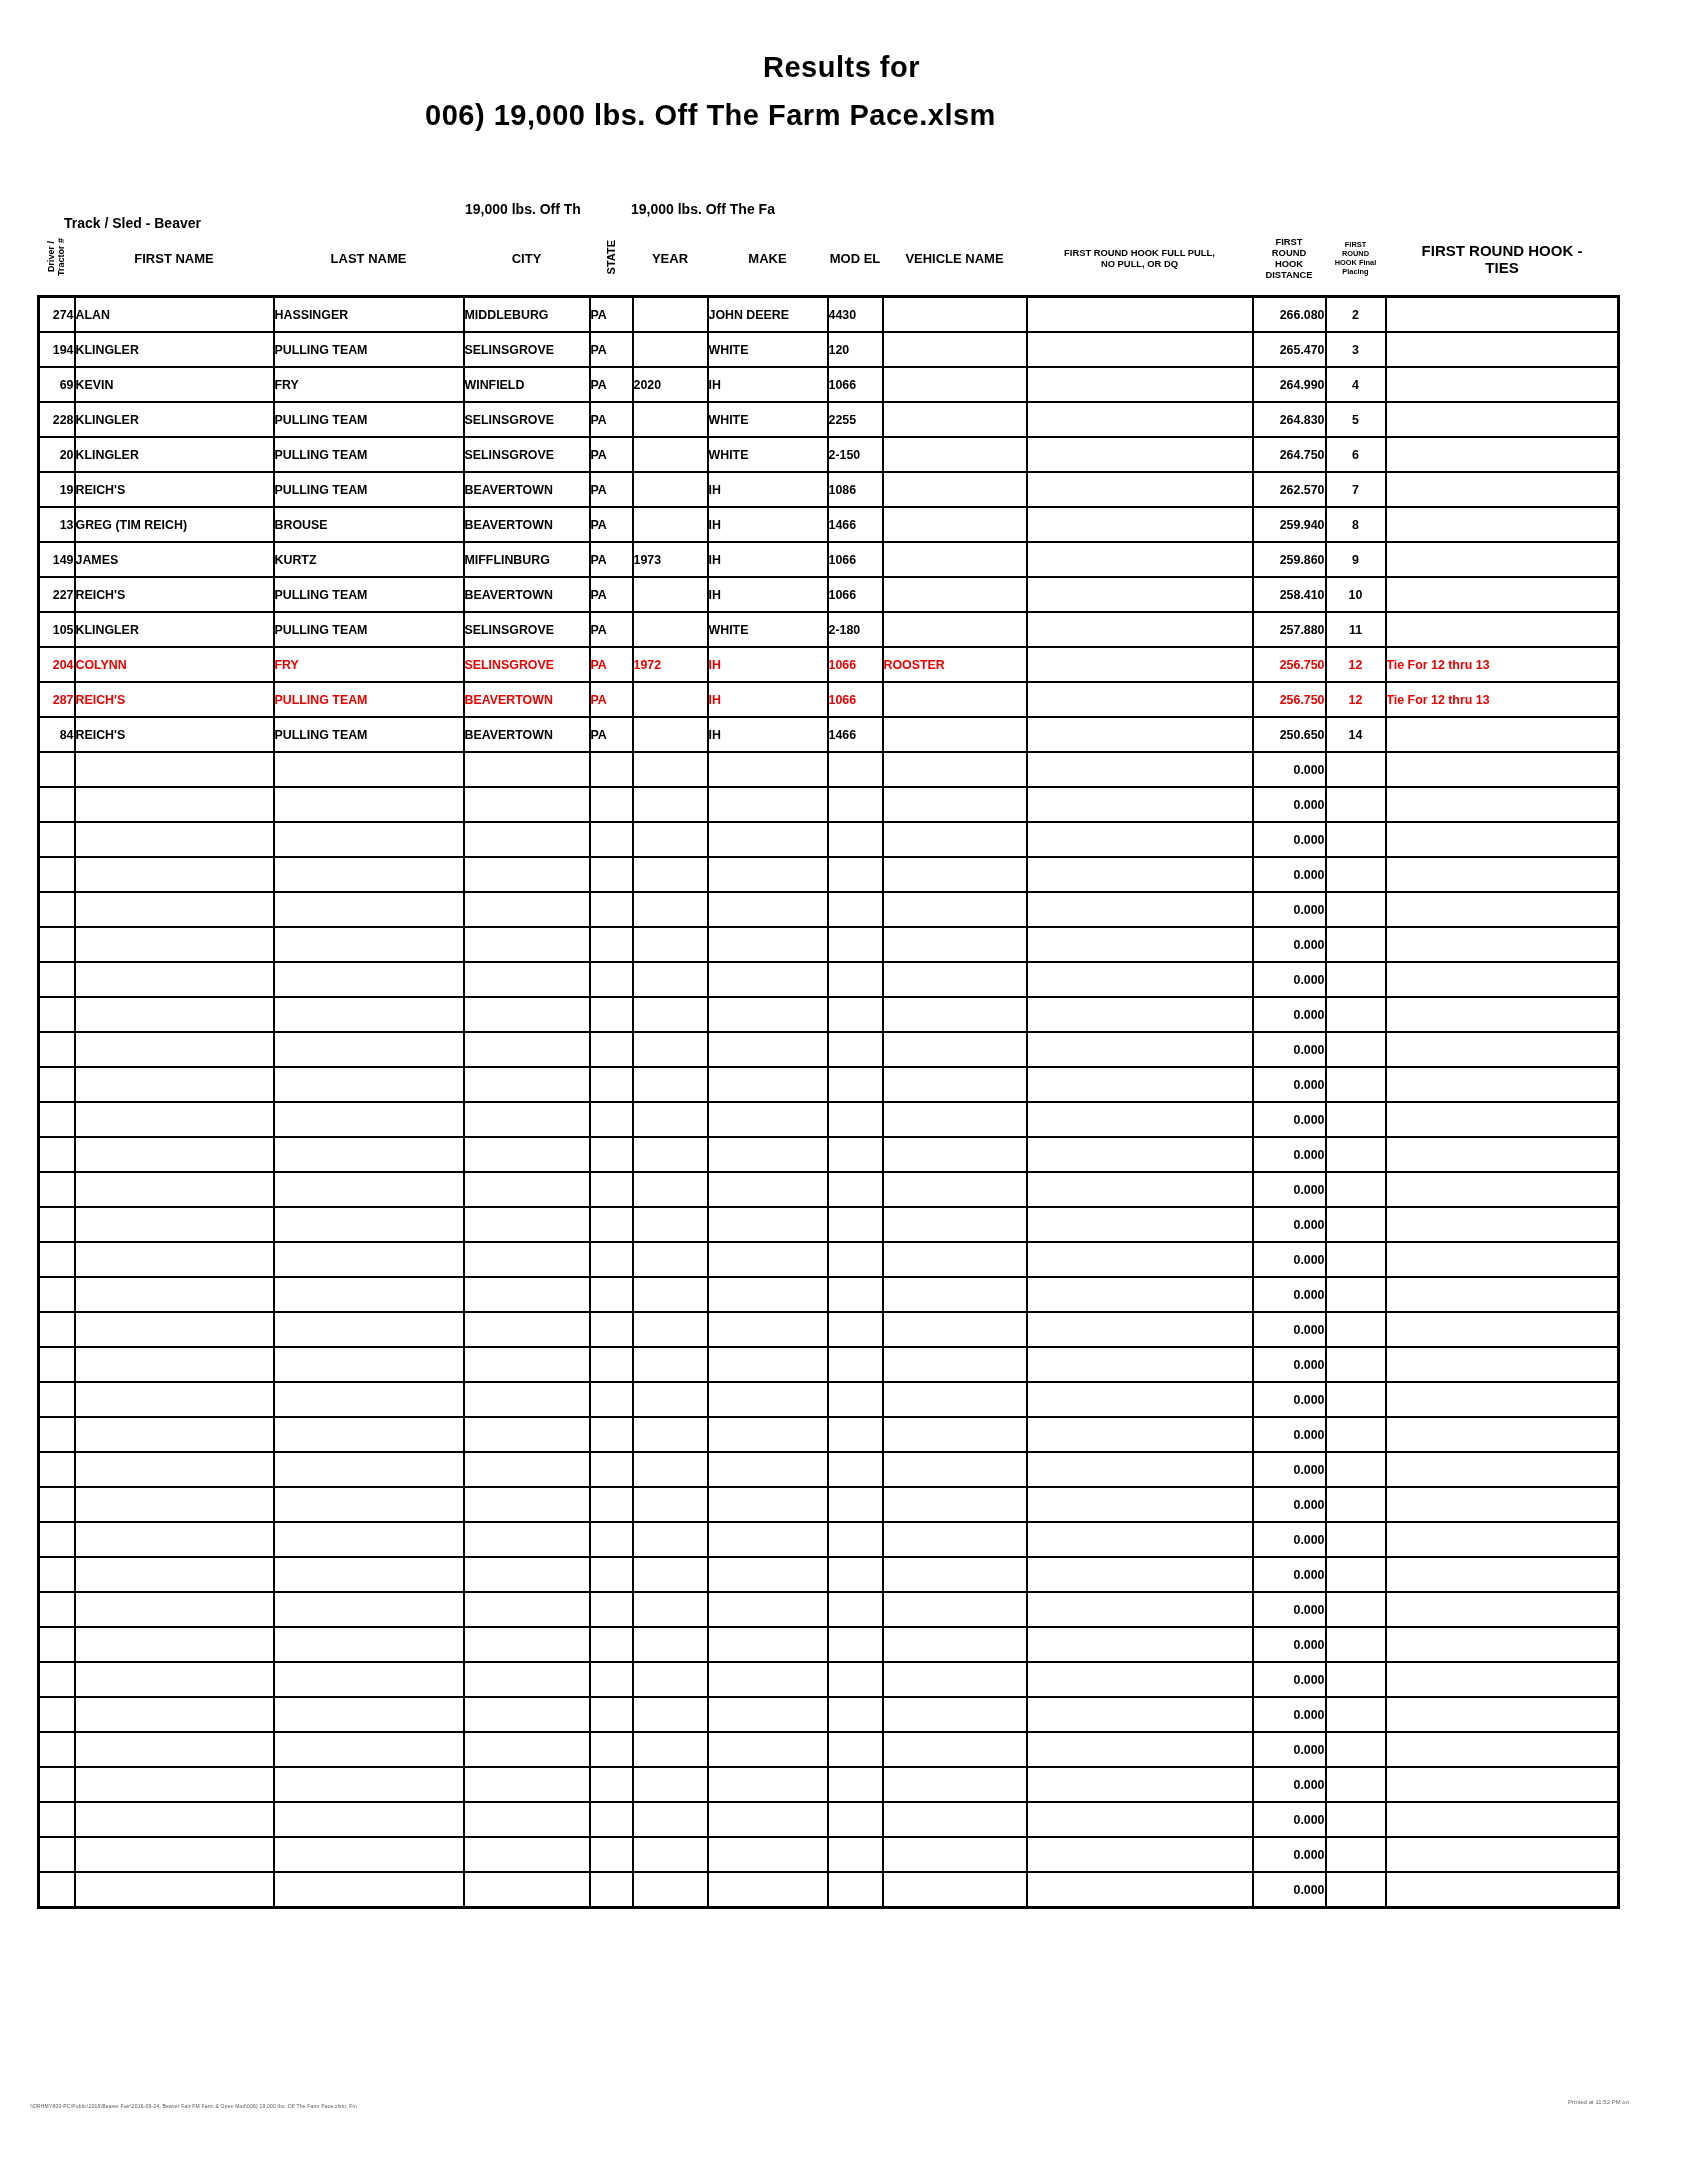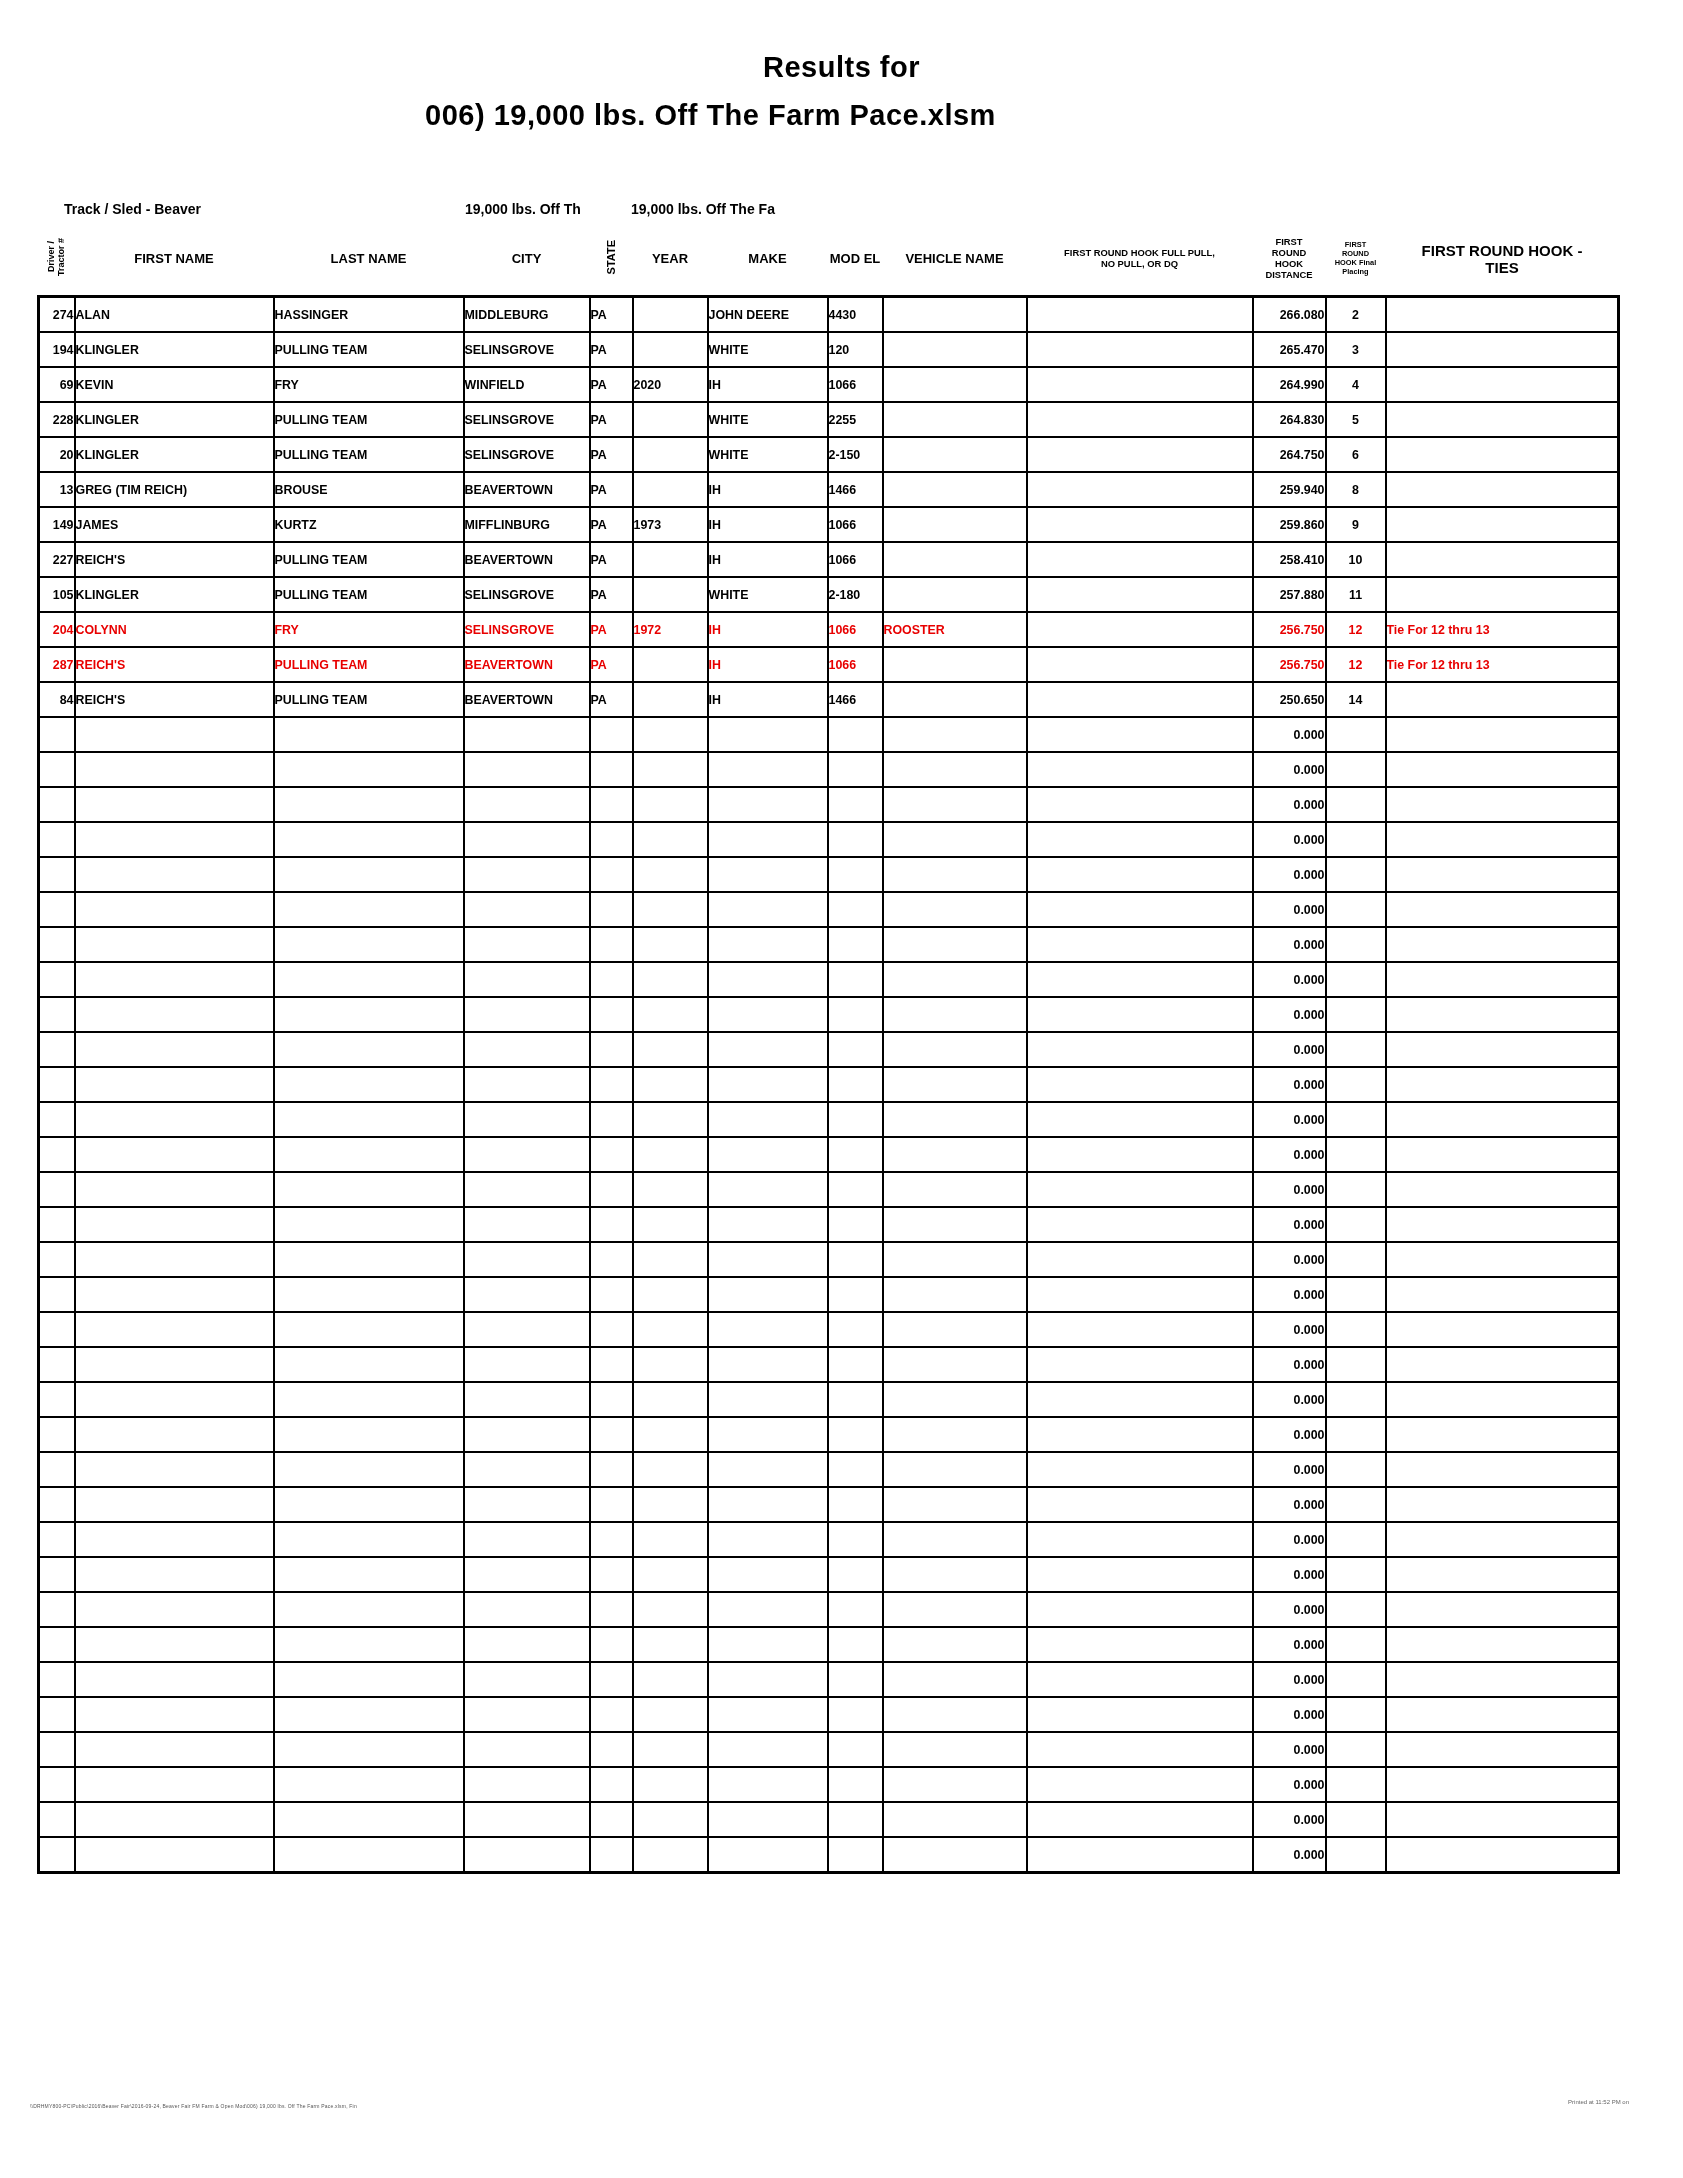--- a/index.html
+++ b/index.html
@@ -10,21 +10,21 @@
   }
   .title1{
     position:absolute;top:51px;left:0;width:1683px;text-align:center;
     font-size:29px;font-weight:700;letter-spacing:0.5px;
   }
   .title2{
     position:absolute;top:99px;left:0;width:1421px;text-align:center;
     font-size:29px;font-weight:700;letter-spacing:0.5px;
   }
   .tracksled{
-    position:absolute;top:201px;left:64px;
+    position:absolute;top:215px;left:64px;
     font-size:14px;font-weight:700;
   }
   .classlabel-a{
     position:absolute;top:201px;left:465px;width:162px;overflow:hidden;
     white-space:nowrap;font-size:14px;font-weight:700;
   }
   .classlabel-b{
     position:absolute;top:201px;left:631px;width:218px;overflow:hidden;
     white-space:nowrap;font-size:14px;font-weight:700;
   }
@@ -190,20 +190,35 @@
     <td class="c-txt"></td>
     <td class="c-txt">WHITE</td>
     <td class="c-txt">2-150</td>
     <td class="c-txt"></td>
     <td class="c-txt"></td>
     <td class="c-dist">264.750</td>
     <td class="c-place">6</td>
     <td class="c-ties"></td>
   </tr>
       <tr>
+    <td class="c-num">19</td>
+    <td class="c-txt">REICH'S</td>
+    <td class="c-txt">PULLING TEAM</td>
+    <td class="c-txt">BEAVERTOWN</td>
+    <td class="c-txt">PA</td>
+    <td class="c-txt"></td>
+    <td class="c-txt">IH</td>
+    <td class="c-txt">1086</td>
+    <td class="c-txt"></td>
+    <td class="c-txt"></td>
+    <td class="c-dist">262.570</td>
+    <td class="c-place">7</td>
+    <td class="c-ties"></td>
+  </tr>
+      <tr>
     <td class="c-num">13</td>
     <td class="c-txt">GREG (TIM REICH)</td>
     <td class="c-txt">BROUSE</td>
     <td class="c-txt">BEAVERTOWN</td>
     <td class="c-txt">PA</td>
     <td class="c-txt"></td>
     <td class="c-txt">IH</td>
     <td class="c-txt">1466</td>
     <td class="c-txt"></td>
     <td class="c-txt"></td>

